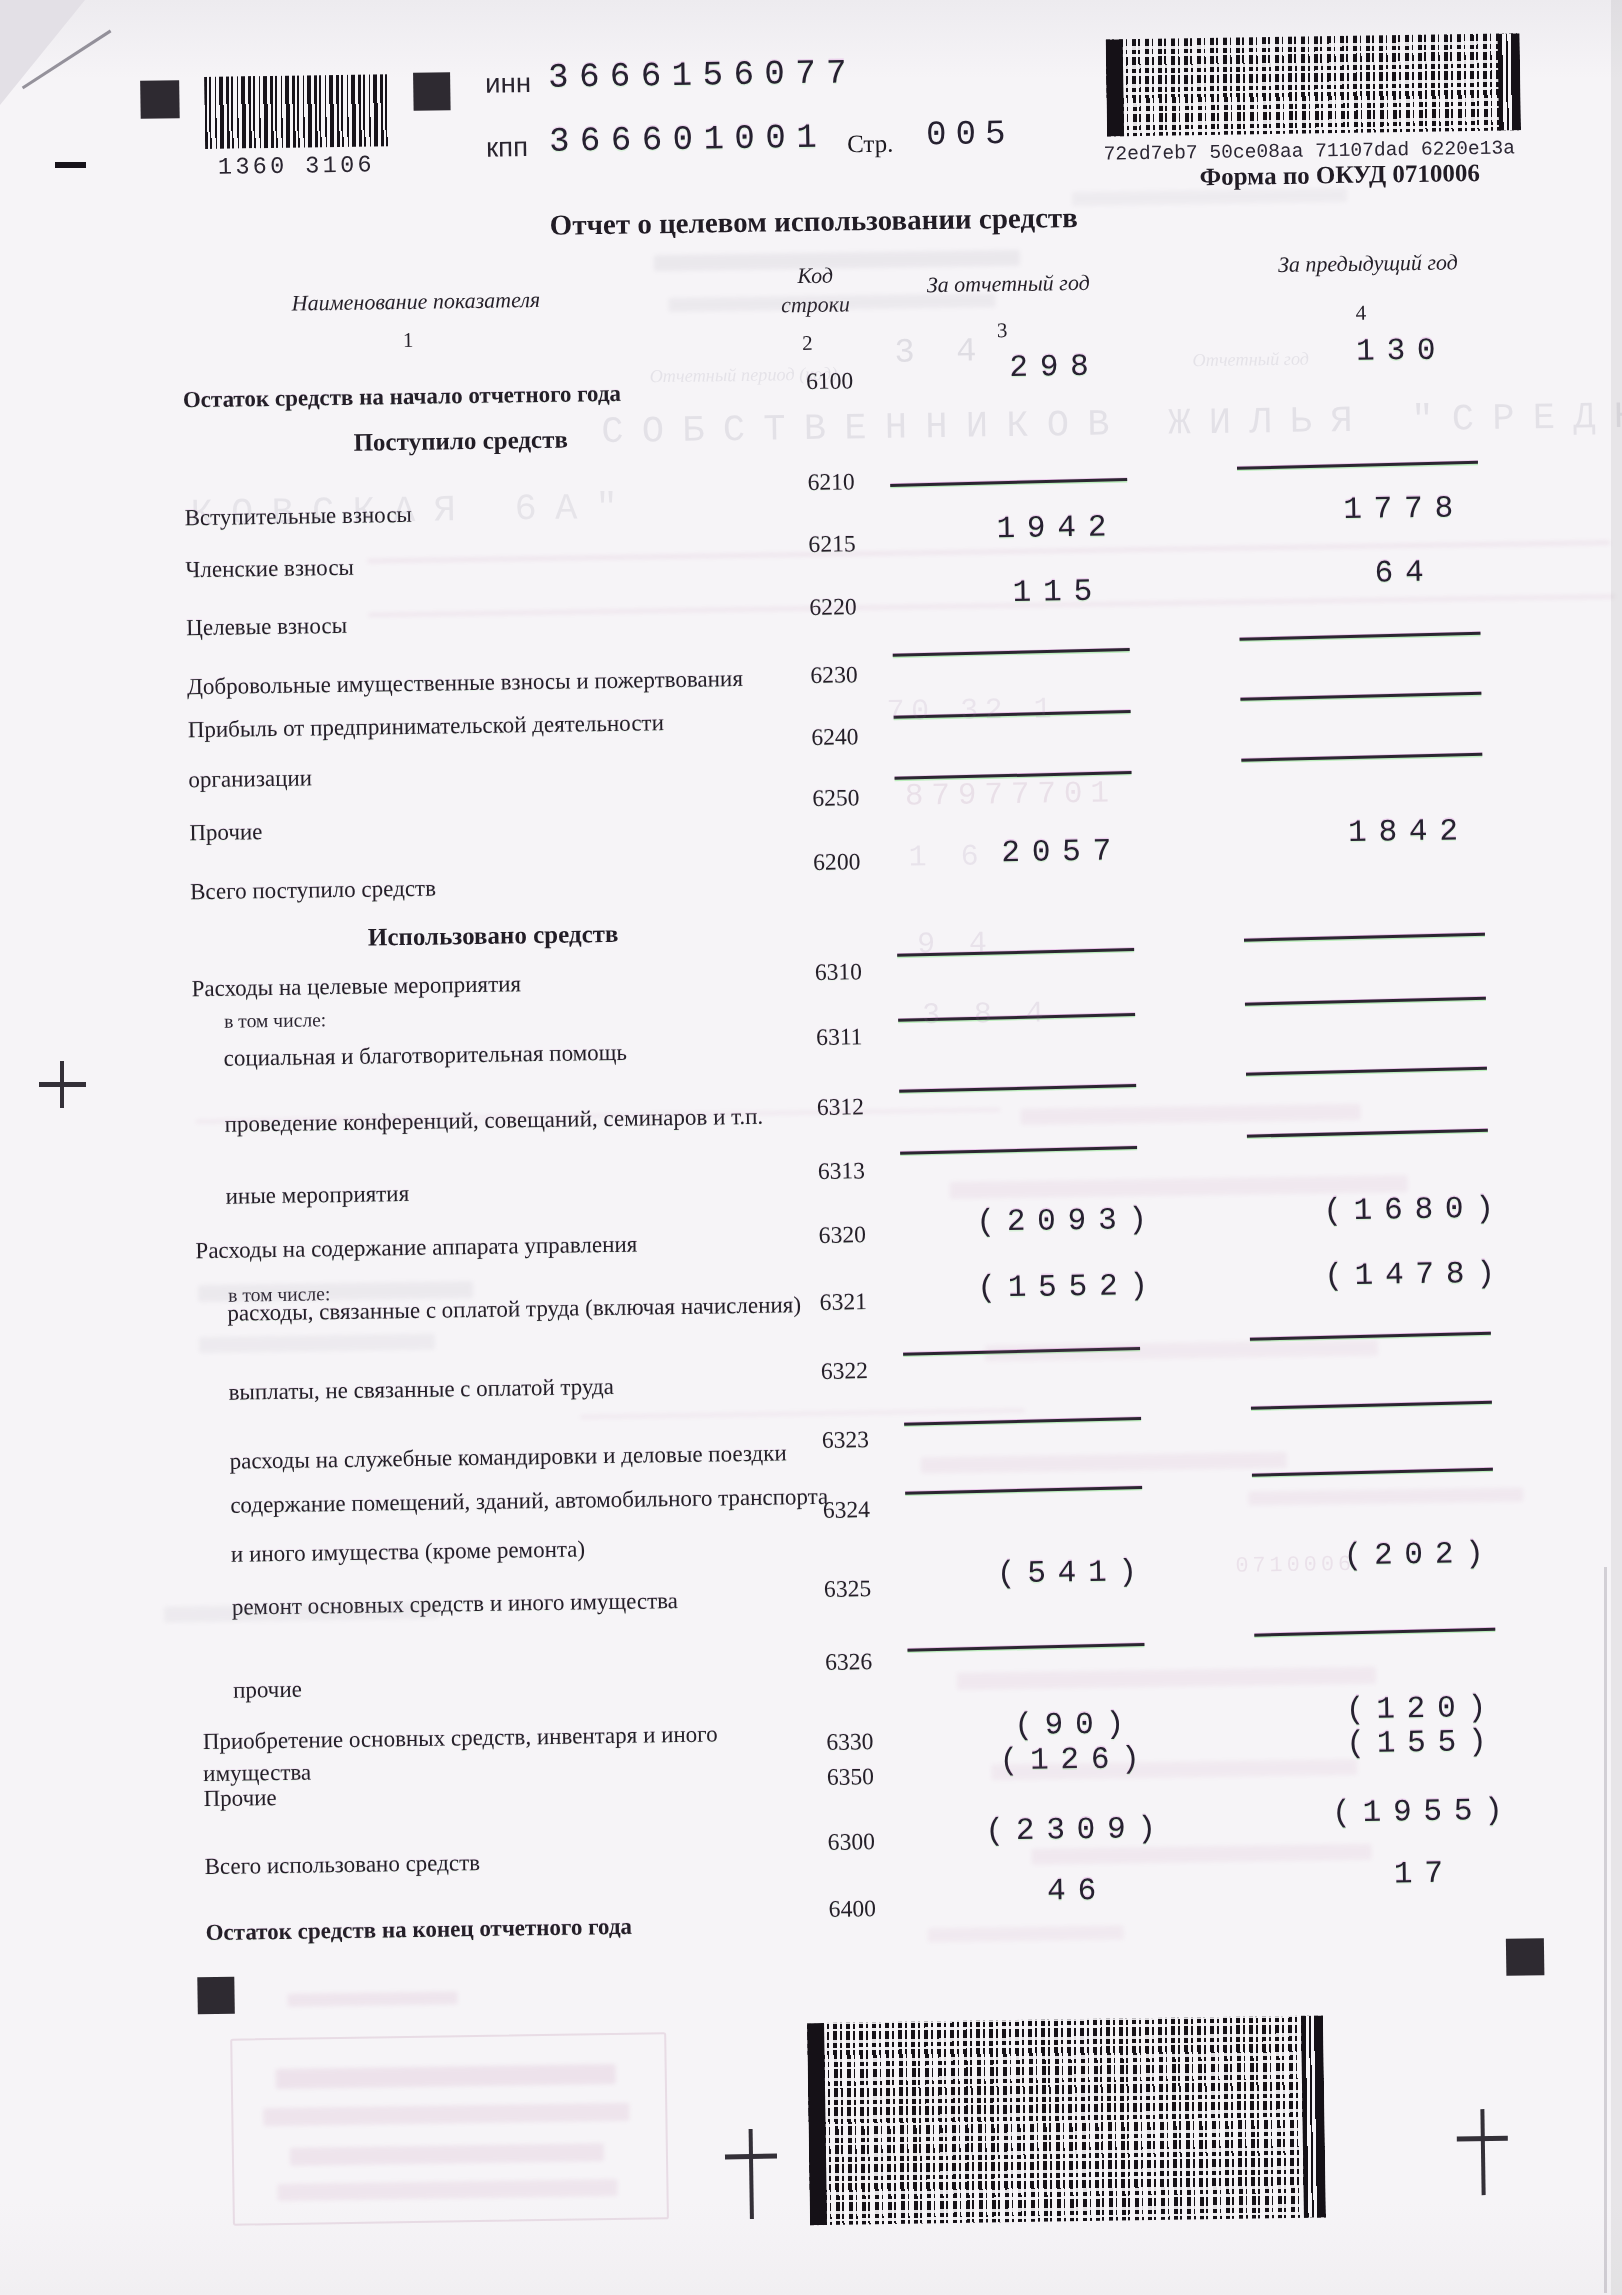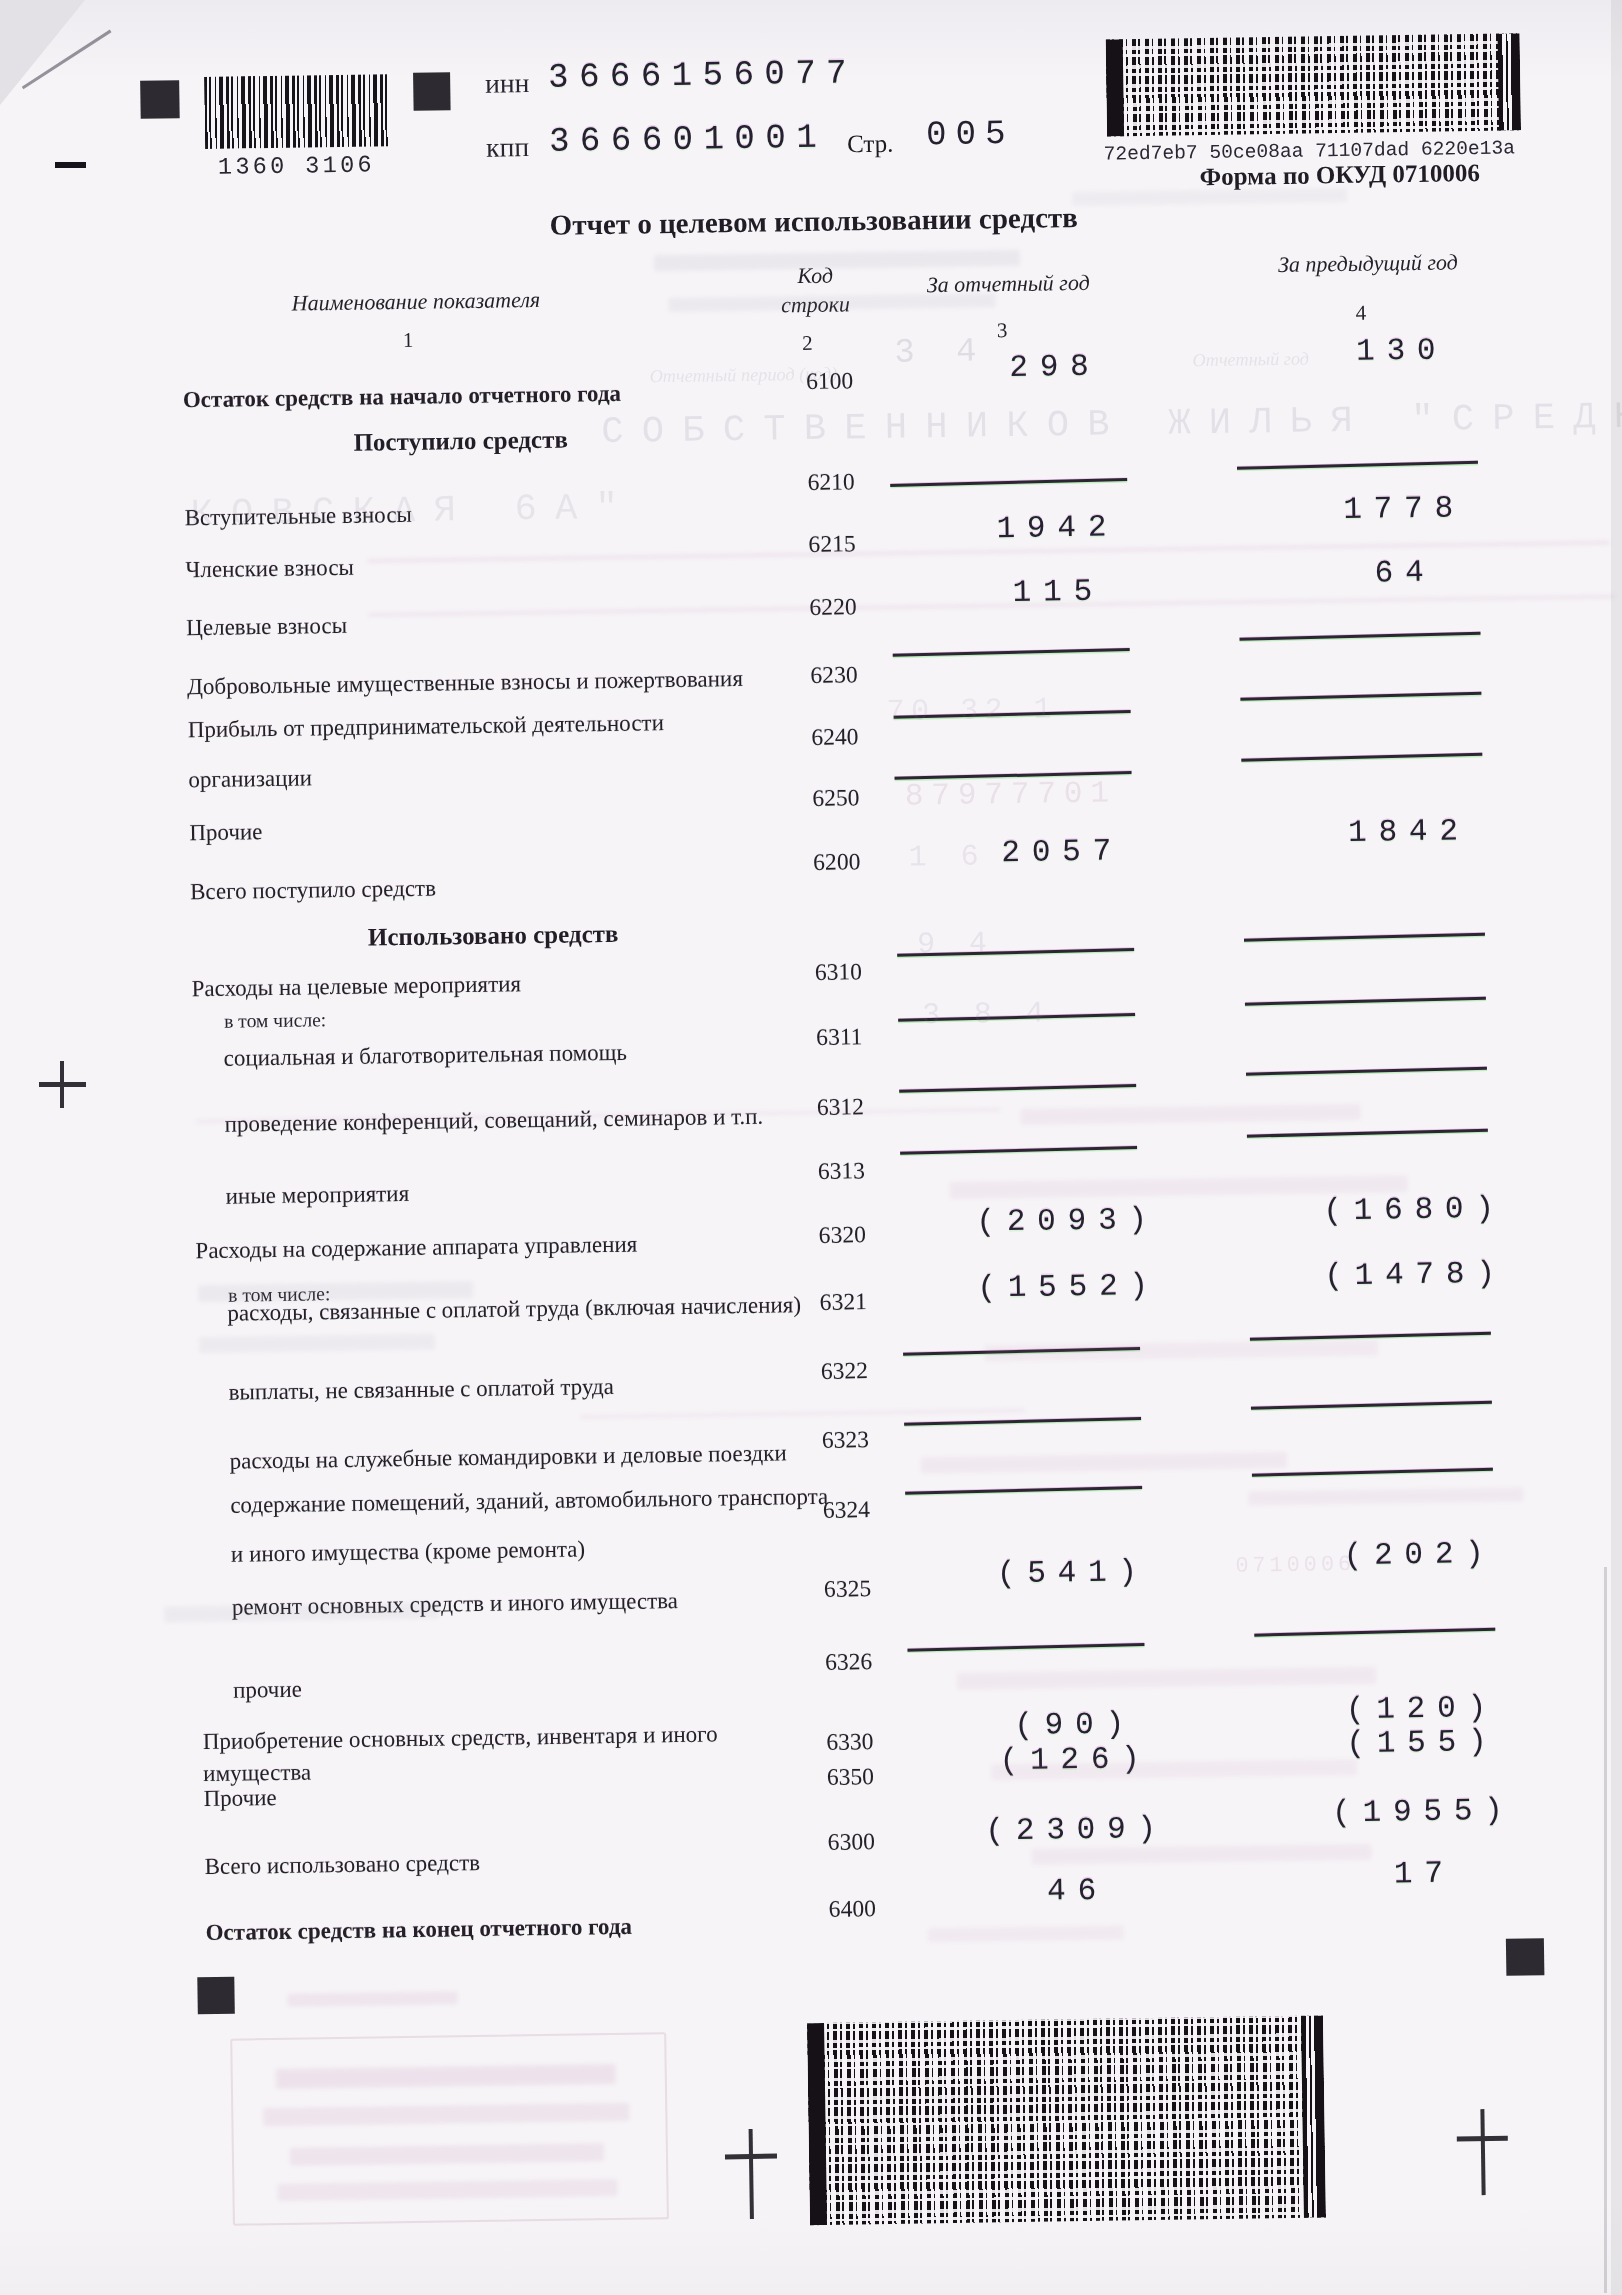--- a/index.html
+++ b/index.html
@@ -19,21 +19,21 @@
   .note{position:absolute;font-size:19.6px;white-space:nowrap;color:#2a2430;}
   .code{position:absolute;width:98px;text-align:center;font-size:23.6px;color:#241f28;
        text-shadow:0 -0.7px 0 rgba(190,70,200,.12),0 0.7px 0 rgba(110,220,110,.12);}
   .val{position:absolute;width:275px;text-align:center;
        font-family:"Liberation Mono","DejaVu Sans Mono",monospace;
        font-size:31px;letter-spacing:11.8px;color:#262130;white-space:nowrap;
        text-shadow:0 -1.3px 0 rgba(200,60,200,.20),0 1.3px 0 rgba(110,230,110,.22);}
   .dash{position:absolute;height:2.6px;background:#2b2631;transform:rotate(-0.55deg);
        box-shadow:0 1.3px 0 rgba(120,230,120,.45),0 -0.7px 0 rgba(210,70,200,.35);}
   .mono{font-family:"Liberation Mono","DejaVu Sans Mono",monospace;}
-  .sans{font-family:Liberation Serif, serif;}
+  .sans{font-family:Liberation Sans, sans-serif;}
   .ital{font-style:italic;}
   .hdr{position:absolute;text-align:center;font-style:italic;font-size:22px;color:#241f28;}
   .hnum{position:absolute;font-size:21px;color:#241f28;}
   .blacksq{position:absolute;background:#2e2a31;}
   .gh{position:absolute;white-space:nowrap;}
   .bar{position:absolute;filter:blur(2px);border-radius:2px;}
   
   .ean{position:absolute;
     background:
      repeating-linear-gradient(90deg,#17131a 0 2.6px,transparent 2.6px 4.6px,#17131a 4.6px 6.5px,

